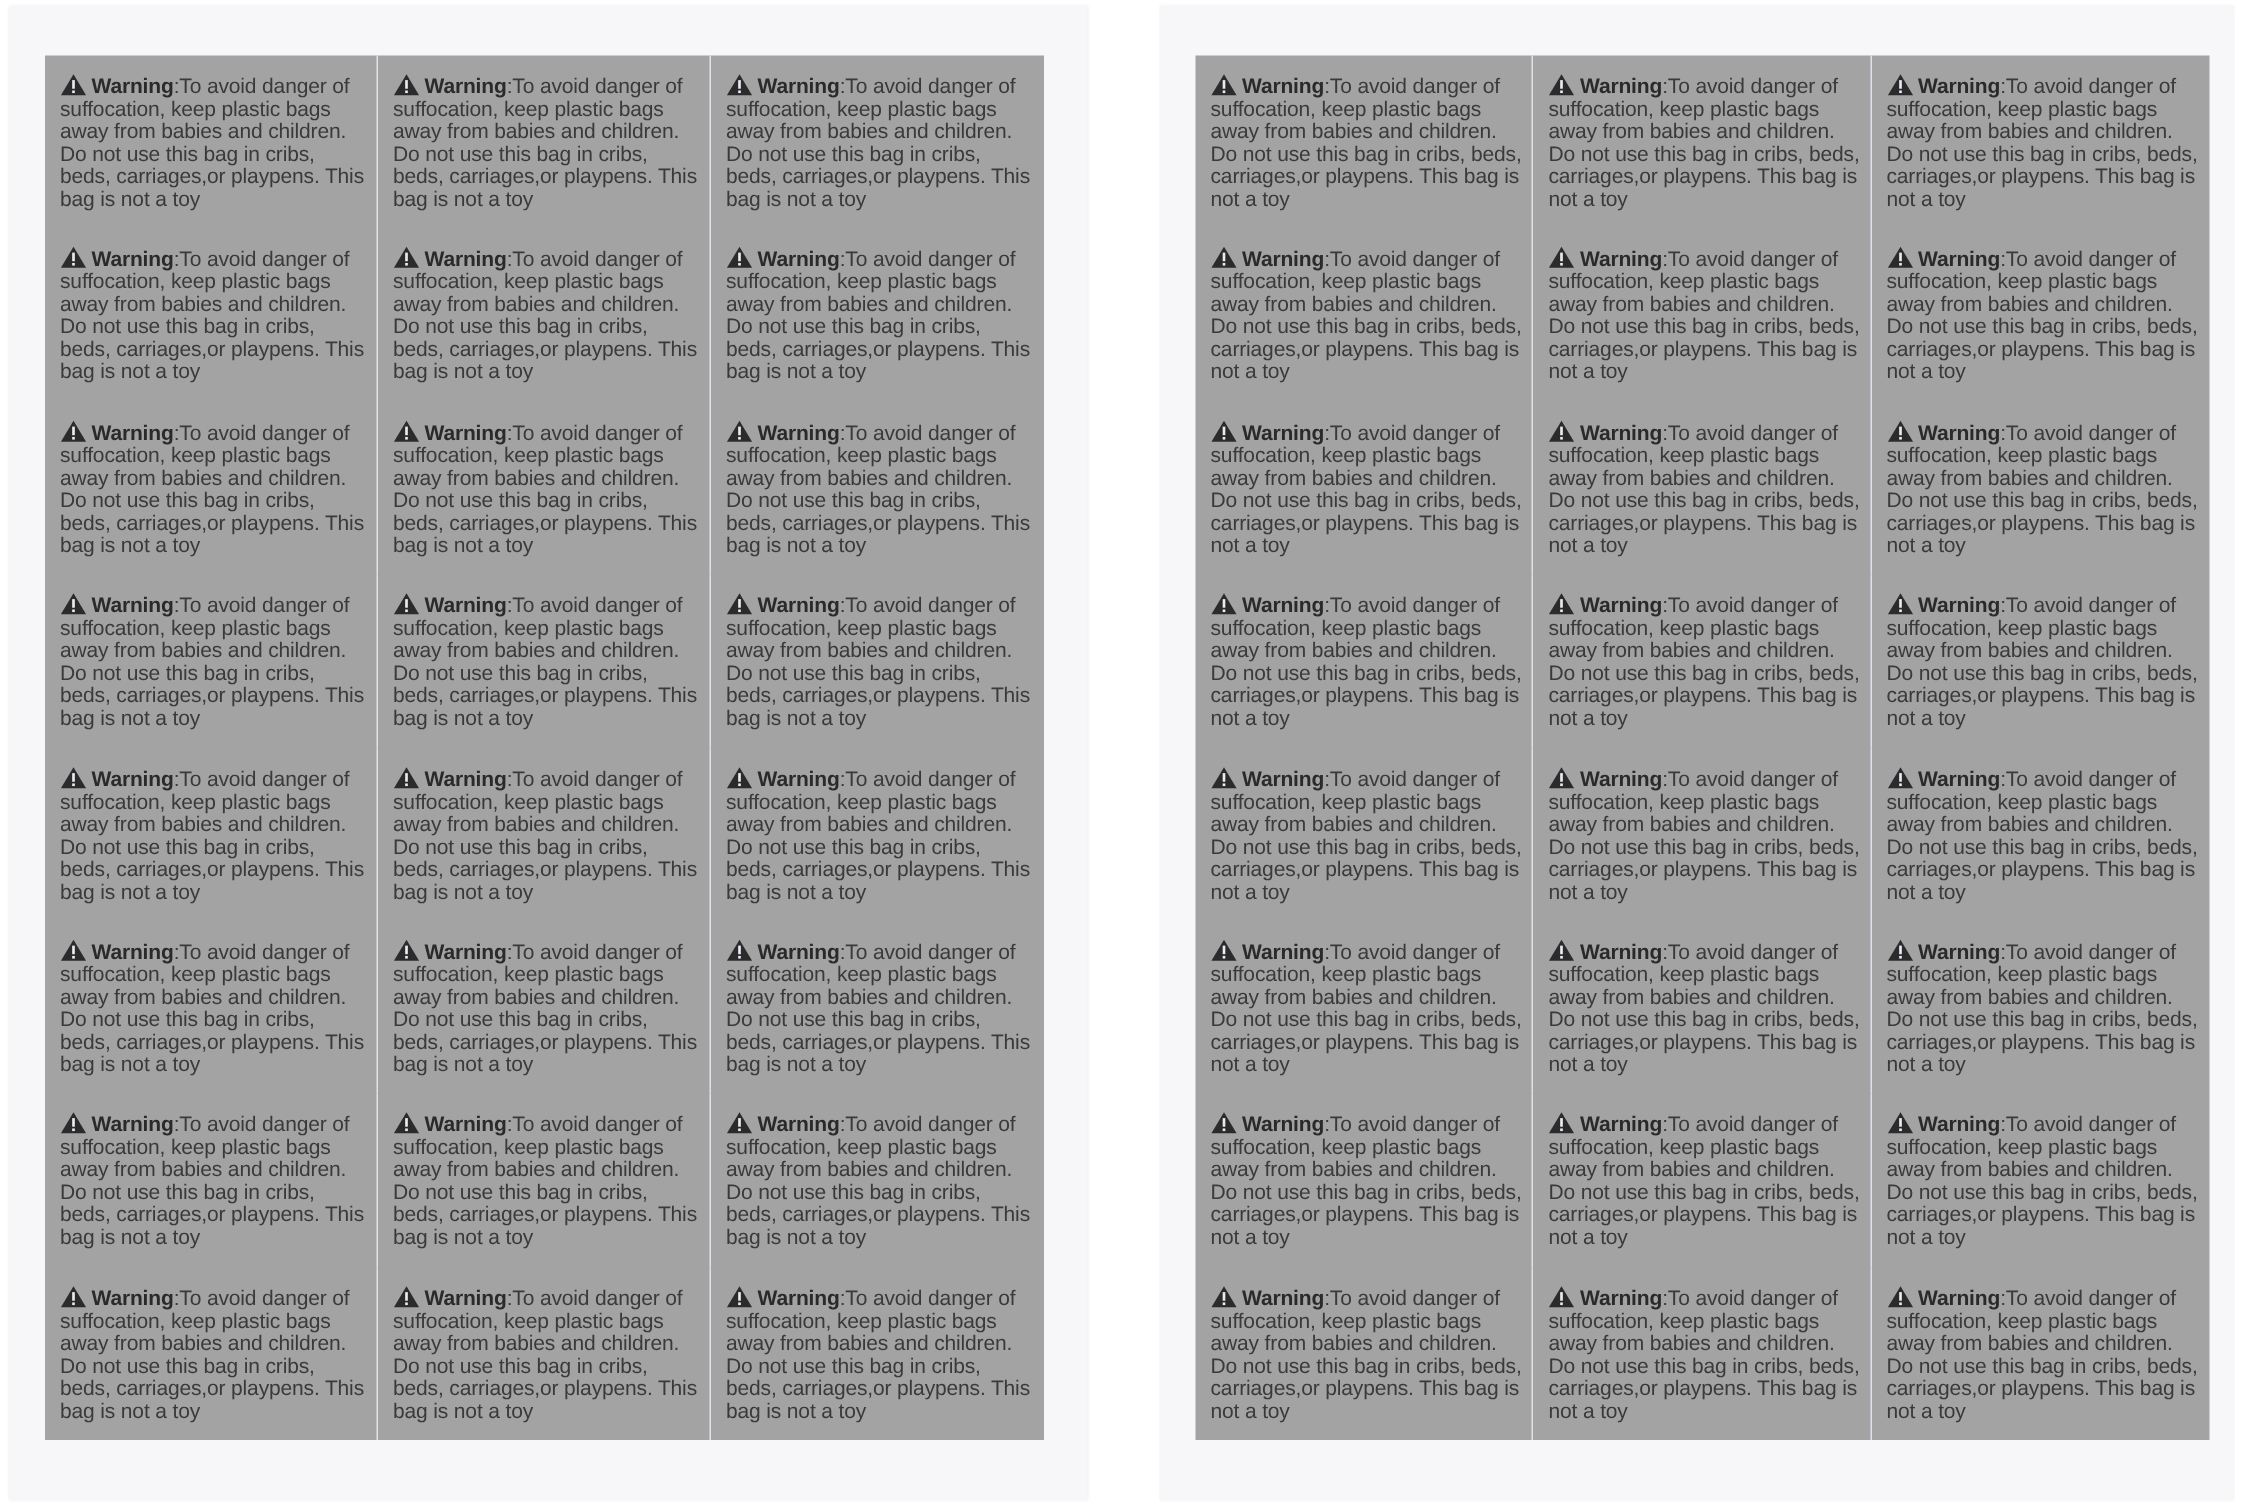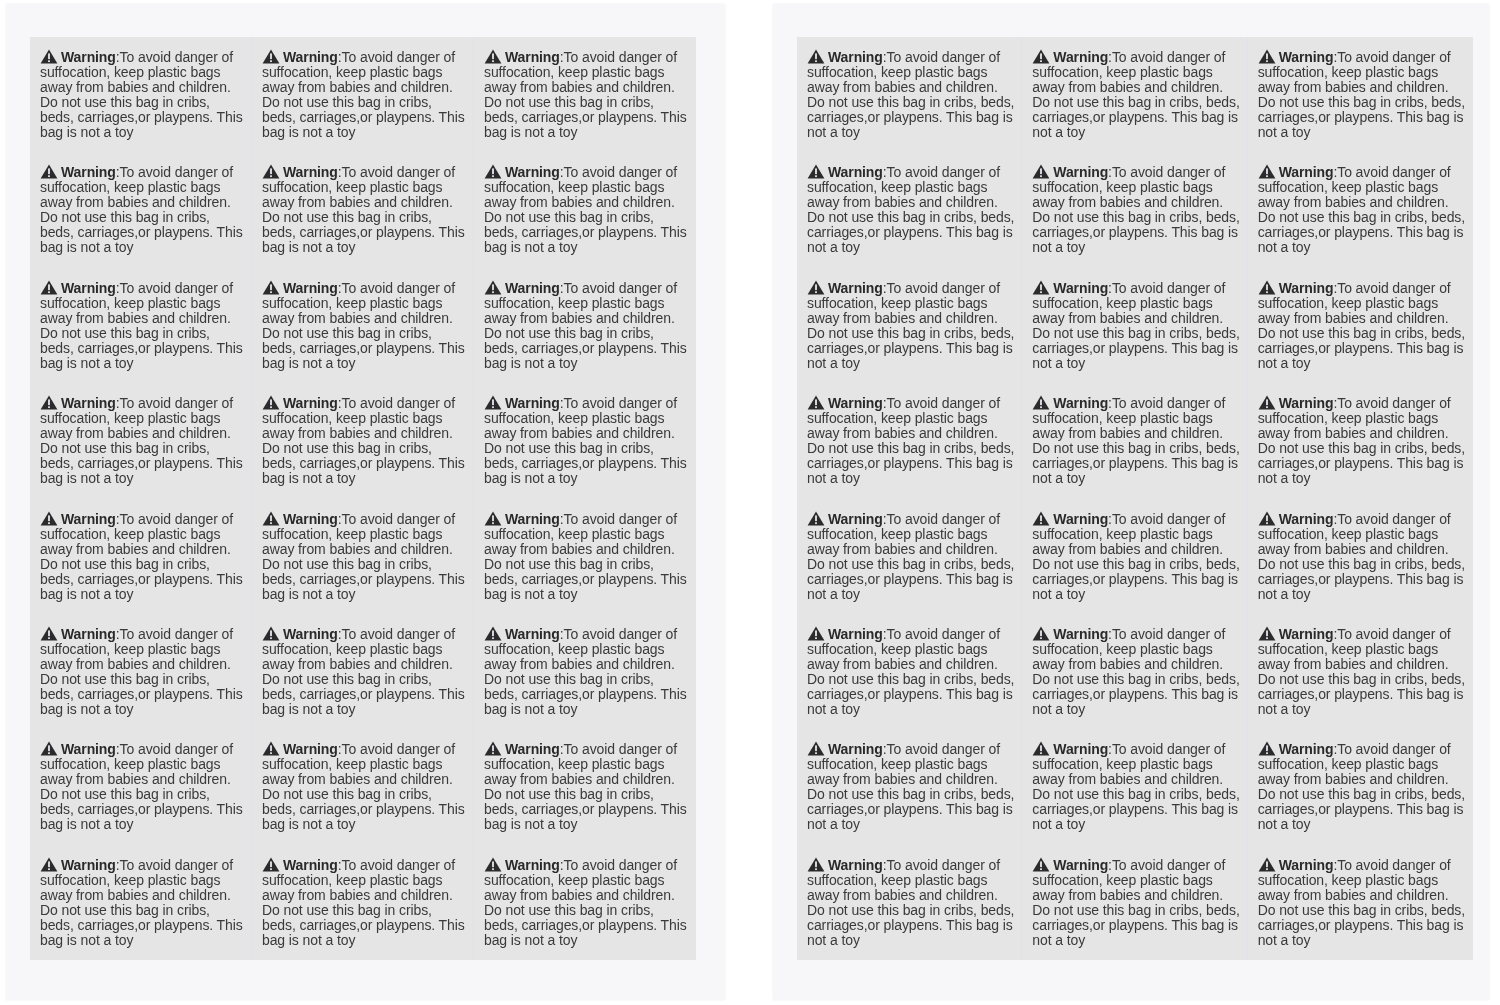--- a/index.html
+++ b/index.html
@@ -10,21 +10,21 @@
   .sheet {
     position: absolute; top: 4px; height: 996px;
     background: #f7f7f9;
     box-shadow: 0 0 2px rgba(0,0,0,0.08);
   }
   .sheet.left { left: 6px; width: 719px; }
   .sheet.right { left: 773px; width: 716px; }
   .grid {
     position: absolute; top: 33px; bottom: 40px;
     display: grid; grid-template-columns: repeat(3, 1fr); grid-template-rows: repeat(8, 1fr);
-    background: #e5e5e5;
+    background: #a3a3a3;
   }
   .sheet.left .grid { left: 24px; right: 29px; }
   .sheet.right .grid { left: 24px; right: 16px; }
   .label {
     border-right: 1px solid #e1e1ec;
     padding: 12px 6px 0 10px;
     color: #3a3a3a;
     font-size: 14px; line-height: 15px;
     letter-spacing: -0.1px;
   }

